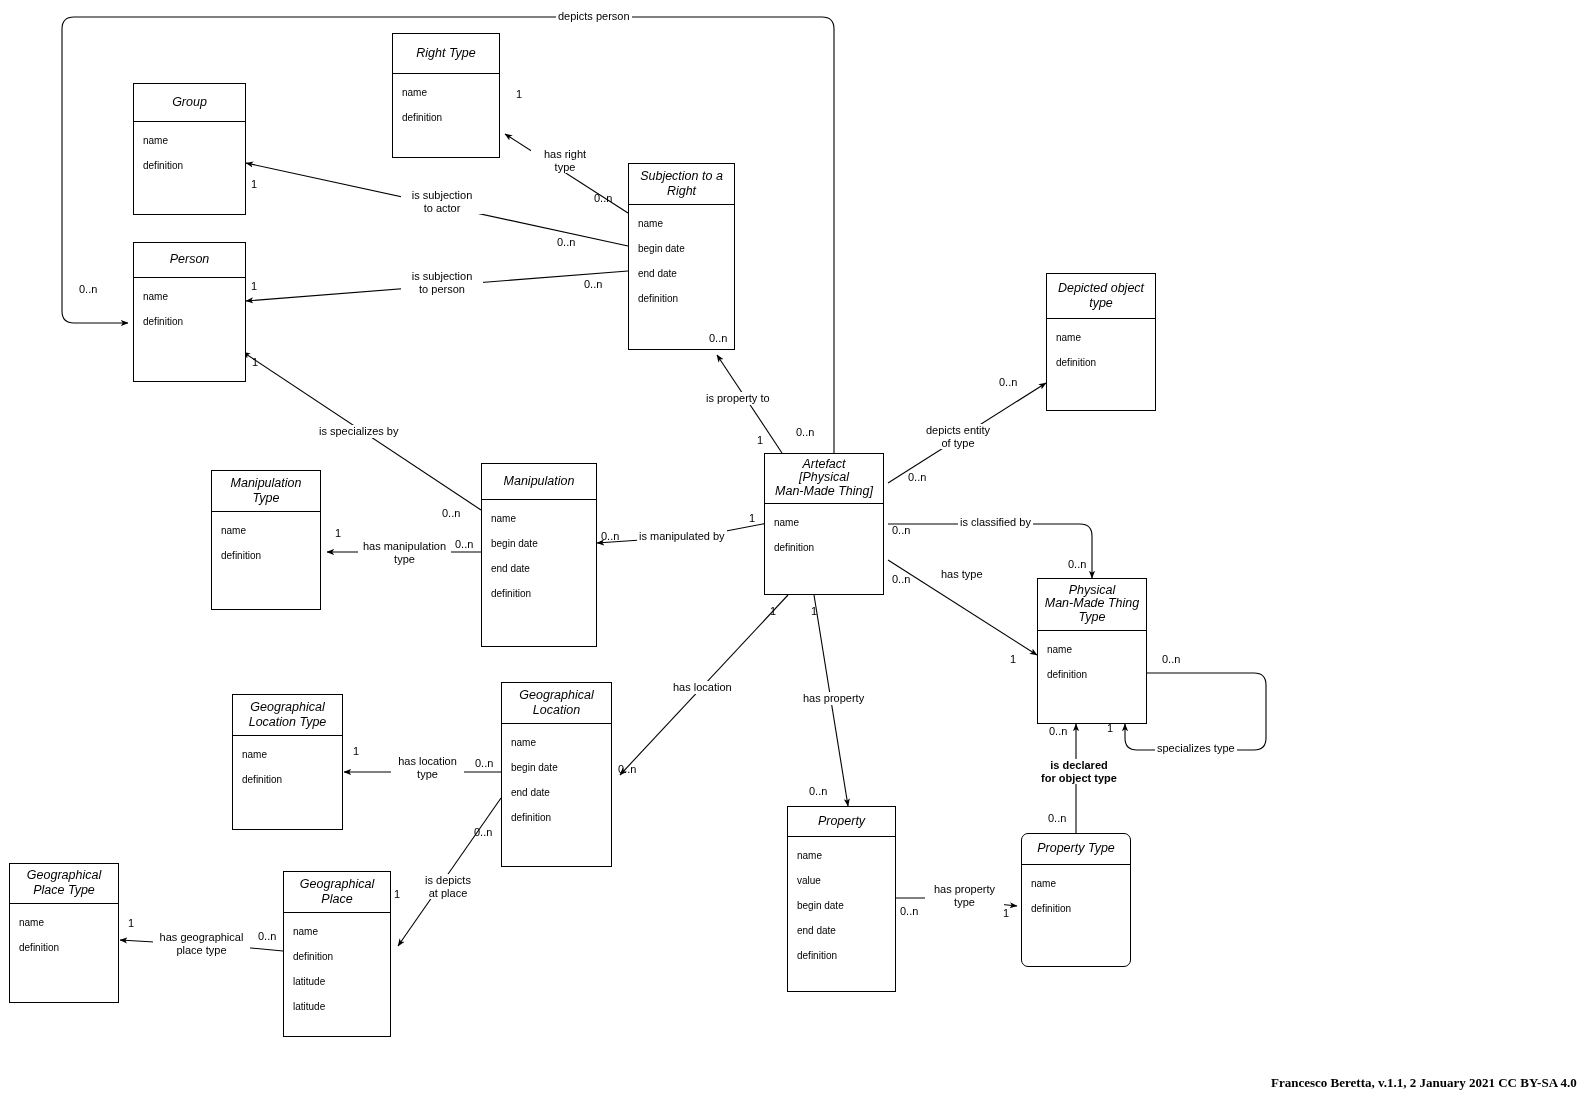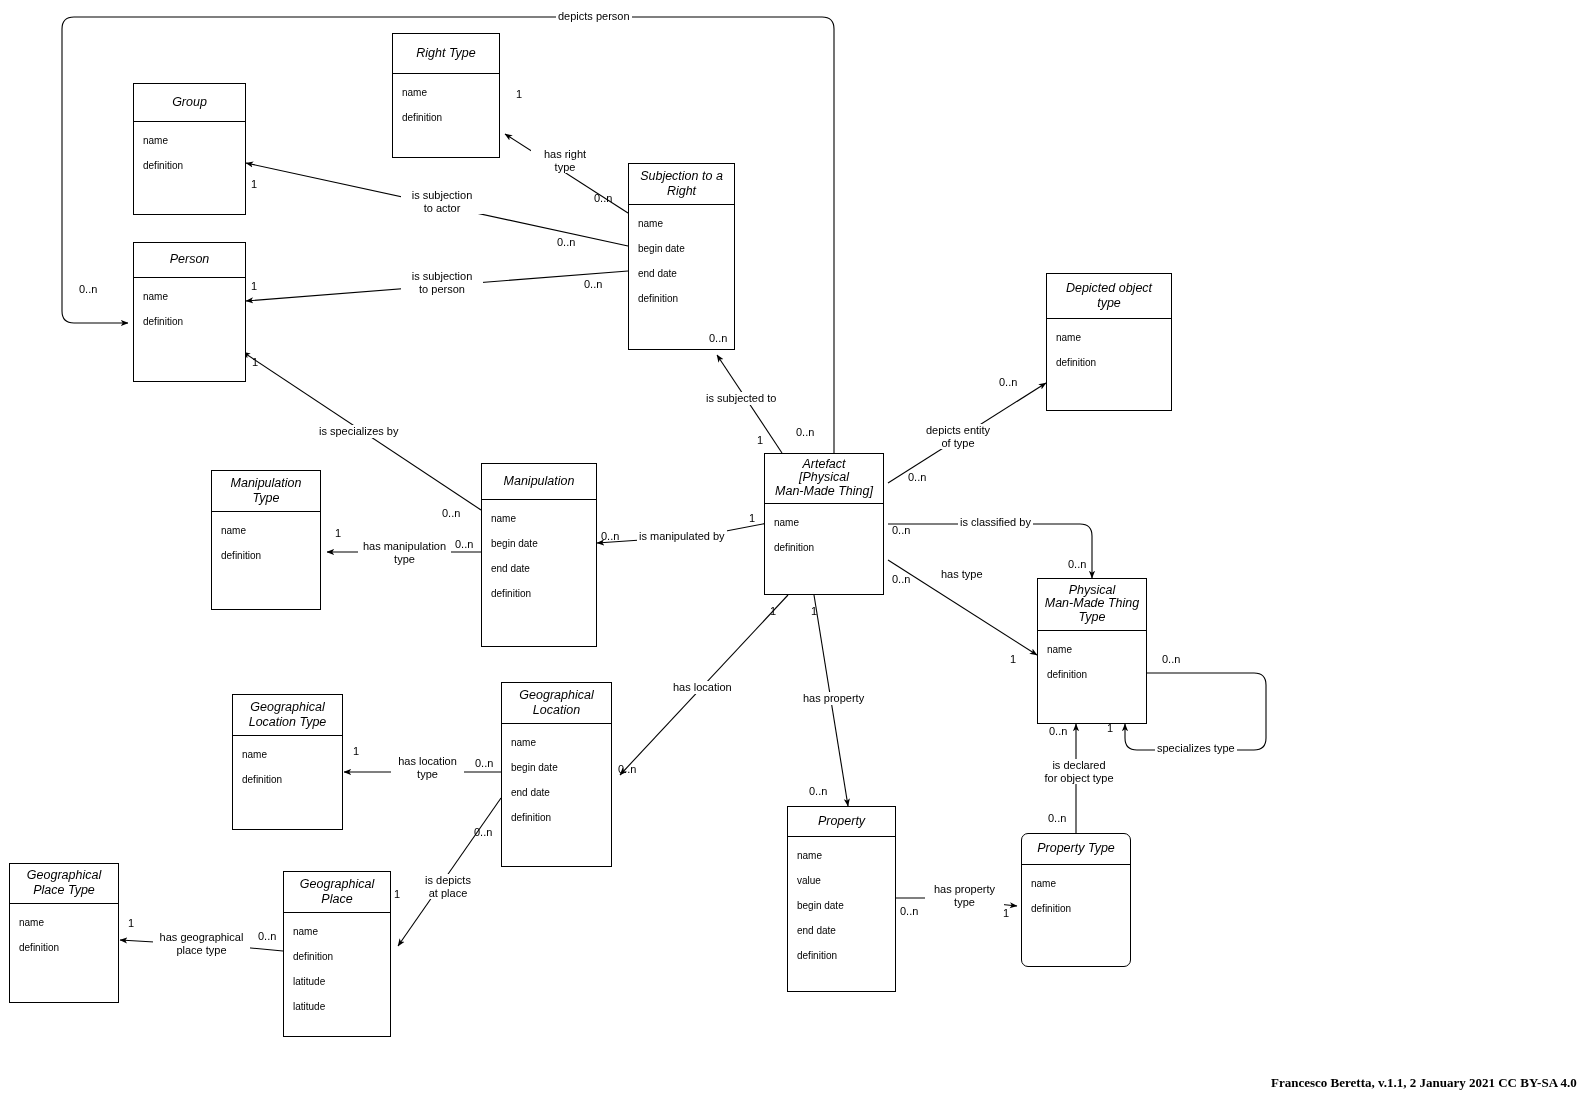--- a/index.html
+++ b/index.html
@@ -162,21 +162,21 @@
     <div class="entity-header" style="height:41px;">Subjection to a
 Right</div>
     <div class="entity-body">
       <div class="attr">name</div>
       <div class="attr">begin date</div>
       <div class="attr">end date</div>
       <div class="attr">definition</div>
     </div>
   </div>
 
-  <div class="entity" style="left:1046px; top:273px; width:126px; height:138px;">
+  <div class="entity" style="left:1046px; top:273px; width:110px; height:138px;">
     <div class="entity-header" style="height:45px;">Depicted object
 type</div>
     <div class="entity-body">
       <div class="attr">name</div>
       <div class="attr">definition</div>
     </div>
   </div>
 
   <div class="entity" style="left:764px; top:453px; width:120px; height:142px;">
     <div class="entity-header" style="height:50px; line-height:13.5px;">Artefact
@@ -276,27 +276,27 @@
     </div>
   </div>
 
   <div class="edge-label" style="left:556px; top:10px;text-align:right;">depicts person</div>
   <div class="edge-label" style="left:531px; top:148px; width:64px;">has right
 type</div>
   <div class="edge-label" style="left:401px; top:189px; width:78px;">is subjection
 to actor</div>
   <div class="edge-label" style="left:401px; top:270px; width:78px;">is subjection
 to person</div>
-  <div class="edge-label" style="left:704px; top:392px;">is subjected to</div>
+  <div class="edge-label" style="left:704px; top:392px;">is property to</div>
   <div class="edge-label" style="left:913px; top:424px; width:86px;">depicts entity
 of type</div>
   <div class="edge-label" style="left:958px; top:516px;">is classified by</div>
   <div class="edge-label" style="left:939px; top:568px;text-align:center;">has type</div>
   <div class="edge-label" style="left:1155px; top:742px;">specializes type</div>
-  <div class="edge-label" style="left:1031px; top:759px; width:92px;">is declared
+  <div class="edge-label" style="left:1031px; top:759px; width:92px;font-weight:bold;">is declared
 for object type</div>
   <div class="edge-label" style="left:317px; top:425px;">is specializes by</div>
   <div class="edge-label" style="left:637px; top:530px;">is manipulated by</div>
   <div class="edge-label" style="left:358px; top:540px; width:89px;">has manipulation
 type</div>
   <div class="edge-label" style="left:671px; top:681px;">has location</div>
   <div class="edge-label" style="left:391px; top:755px; width:69px;">has location
 type</div>
   <div class="edge-label" style="left:415px; top:874px; width:62px;">is depicts
 at place</div>

